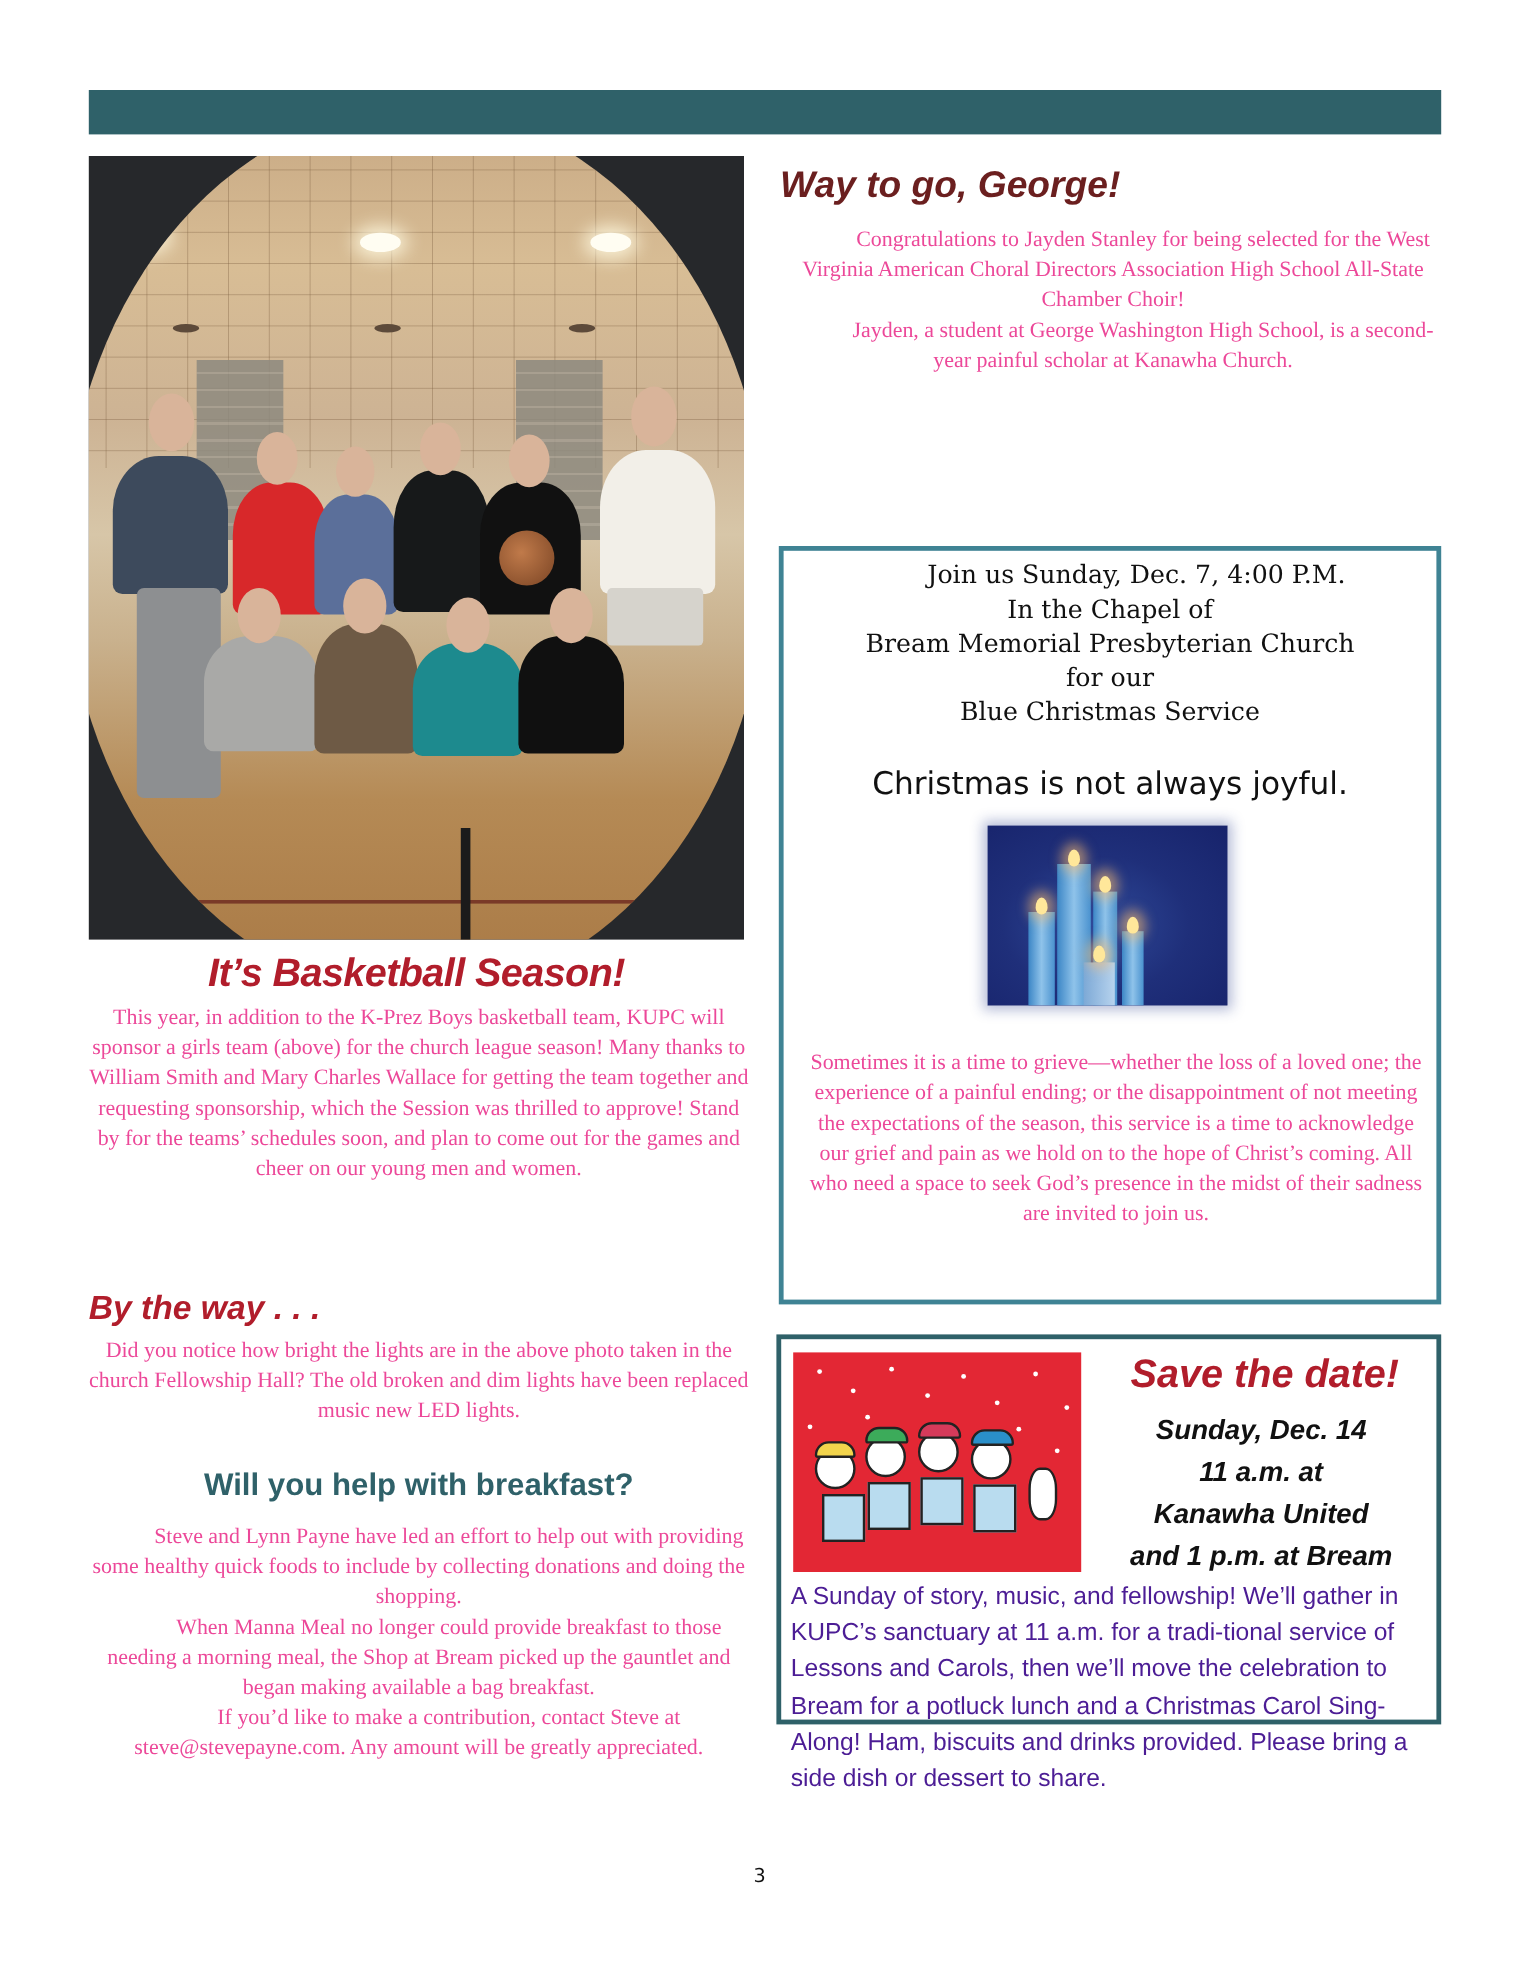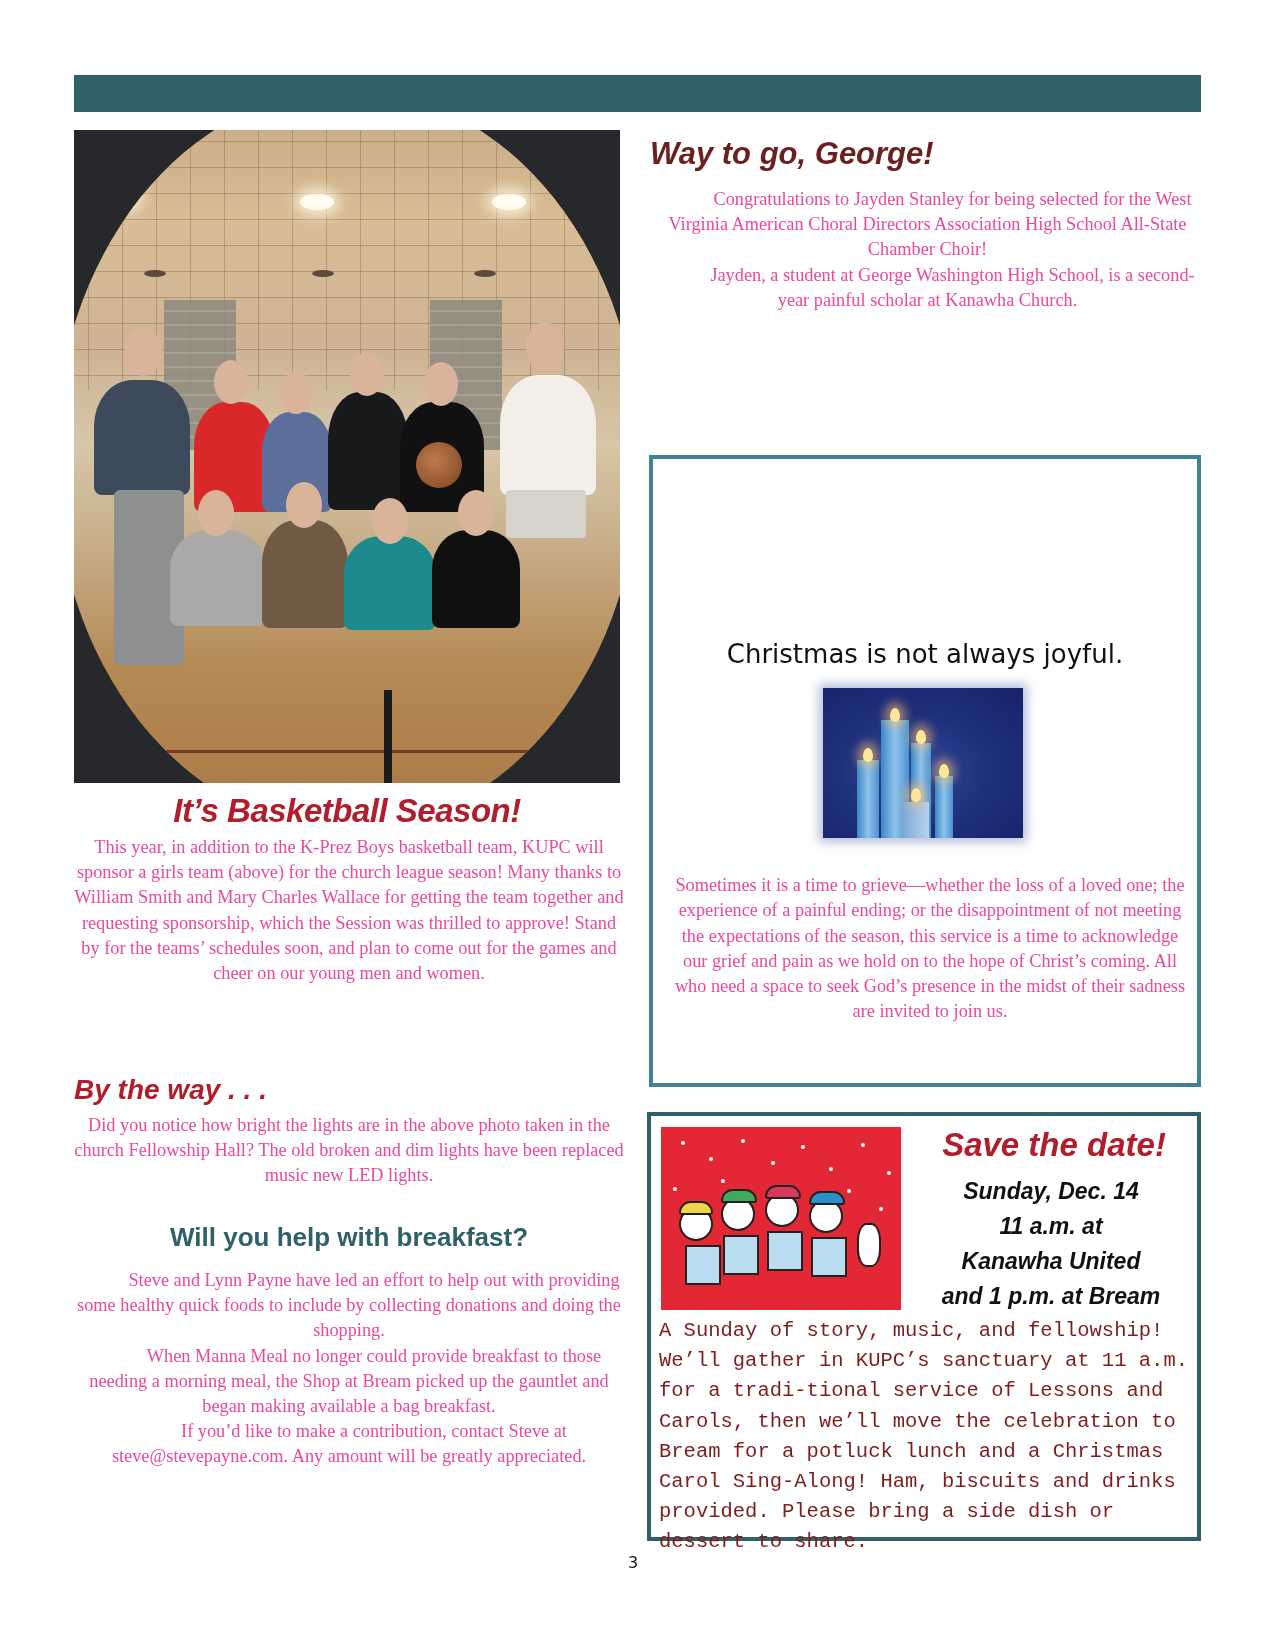--- a/index.html
+++ b/index.html
@@ -71,36 +71,36 @@
     position: absolute; left: 170px; top: 229px; width: 200px; height: 150px;
     background: radial-gradient(ellipse at 45% 55%, #2f4a9a 0%, #1f2f7a 50%, #17236b 100%);
     box-shadow: 0 0 10px 4px rgba(40,60,140,0.35);
     overflow: hidden;
   }
   .candle { position: absolute; bottom: 0; background: linear-gradient(90deg, #3c86c6, #8fc3ea, #4a92cf); }
   .flame { position: absolute; width: 10px; height: 14px; border-radius: 50% 50% 50% 50% / 60% 60% 40% 40%; background: #ffe79a; box-shadow: 0 0 10px 6px rgba(255,190,110,0.55); }
   .grieve-body { left: 670px; top: 873px; width: 520px; font-size: 18.3px; line-height: 25.3px; }
 
   .teal-box {
-    position: absolute; left: 647px; top: 1112px; width: 554px; height: 429px;
+    position: absolute; left: 647px; top: 1112px; width: 554px; height: 325px;
     border: 4px solid #2f6169; background: #fff;
   }
   .peanuts {
     position: absolute; left: 10px; top: 11px; width: 240px; height: 183px; background: #e32734; overflow: hidden;
   }
   .snow { position: absolute; width: 4px; height: 4px; border-radius: 50%; background: #fff; }
   .kid-head { position: absolute; width: 34px; height: 34px; border-radius: 50%; background: #fff; border: 2px solid #222; }
   .hat { position: absolute; height: 14px; border-radius: 14px 14px 3px 3px; border: 2px solid #222; }
   .book { position: absolute; width: 36px; height: 40px; background: #b9dcef; border: 2px solid #222; }
   .save-title { position: absolute; right: 8px; top: 10px; width: 270px; text-align: center;
     font-family: "Liberation Sans", sans-serif; font-weight: bold; font-style: italic; font-size: 33px; color: #b11d2b; }
   .save-detail { position: absolute; right: 6px; top: 58px; width: 280px; text-align: center;
     font-family: "Liberation Sans", sans-serif; font-weight: bold; font-style: italic; font-size: 23px; line-height: 35px; color: #111; }
   .save-body { position: absolute; left: 8px; top: 200px; width: 530px;
-    font-family: Liberation Mono, monospace; font-size: 20.5px; line-height: 30.2px; color: #7f1d1d; }
+    font-family: Liberation Sans, sans-serif; font-size: 20.5px; line-height: 30.2px; color: #4c1d95; }
 
   .page-number { position: absolute; left: 628px; top: 1553px; font-family: "DejaVu Sans", sans-serif; font-size: 16px; color: #111; }
 </style>
 </head>
 <body>
 
 <div class="top-bar"></div>
 
 <div class="photo">
   <div class="circle">
@@ -162,20 +162,27 @@
   <div><span class="indent"></span><span>If you’d like to make a contribution, contact Steve at steve@stevepayne.com.  Any amount will be greatly appreciated.</span></div>
 </div>
 
 <div class="headline-red h-jayden">Way to go, George!</div>
 <div class="body-text jayden-body">
   <div><span class="indent"></span><span>Congratulations to Jayden Stanley for being selected for the West Virginia American Choral Directors Association High School All-State Chamber Choir!</span></div>
   <div><span class="indent"></span><span>Jayden, a student at George Washington High School, is a second-year painful scholar at Kanawha Church.</span></div>
 </div>
 
 <div class="blue-box">
+  <div class="invite">
+    <div class="l0">Join us Sunday, Dec. 7, 4:00 P.M.</div>
+    <div>In the Chapel of</div>
+    <div>Bream Memorial Presbyterian Church</div>
+    <div>for our</div>
+    <div>Blue Christmas Service</div>
+  </div>
   <div class="not-joyful">Christmas is not always joyful.</div>
   <div class="candles">
     <div class="candle" style="left:34px;width:22px;height:78px"></div>
     <div class="flame" style="left:40px;top:60px"></div>
     <div class="candle" style="left:58px;width:28px;height:118px"></div>
     <div class="flame" style="left:67px;top:20px"></div>
     <div class="candle" style="left:88px;width:20px;height:95px"></div>
     <div class="flame" style="left:93px;top:42px"></div>
     <div class="candle" style="left:80px;width:26px;height:36px;background:linear-gradient(90deg,#7da9d6,#b7d3ee)"></div>
     <div class="flame" style="left:88px;top:100px"></div>

